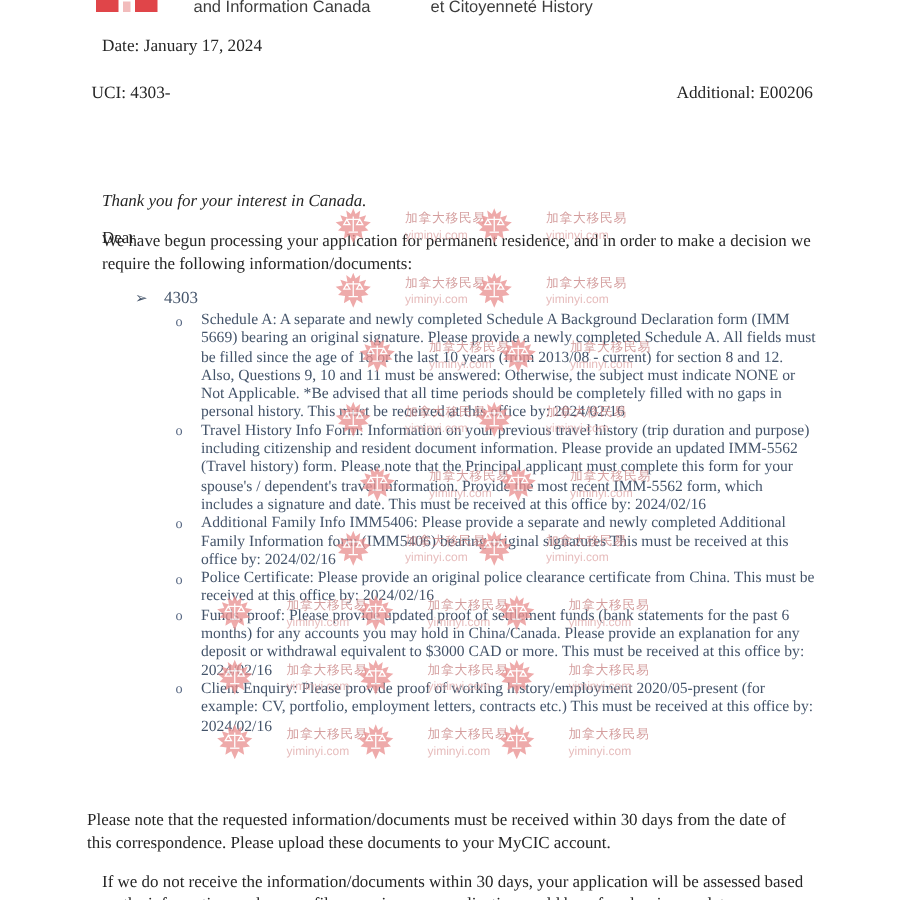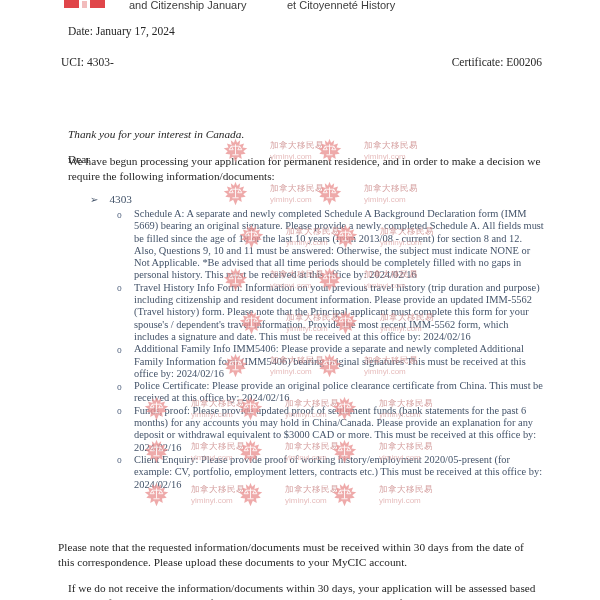--- a/index.html
+++ b/index.html
@@ -57,27 +57,27 @@
   }
 </style>
 </head>
 <body>
 
 <div>
   <div class="flag-bar" style="left:64px;"></div>
   <div class="flag-stem"></div>
   <div class="flag-bar" style="left:90px;"></div>
 </div>
-<div class="abs dept" style="left:129px; top:-1px;">and Citizenship January</div>
+<div class="abs dept" style="left:129px; top:-1px;">and Information Canada</div>
 <div class="abs dept" style="left:287px; top:-1px;">et Citoyenneté History</div>
 
 <div class="abs meta" style="left:68px; top:25px;">Date: January 17, 2024</div>
 <div class="abs uci-row">
   <span class="meta">UCI: 4303-</span>
-  <span class="meta">Certificate: E00206</span>
+  <span class="meta">Additional: E00206</span>
 </div>
 
 <div class="abs para" style="left:68px; top:104px;margin-top:48px;">Dear</div>
 <div class="abs para" style="left:68px; top:127px;font-style:italic;">Thank you for your interest in Canada.</div>
 <div class="abs para" style="left:68px; top:154px; width:476px;">We have begun processing your application for permanent residence, and in order to make a decision we require the following information/documents:</div>
 
 <div class="abs case-line" style="left:90px; top:193px;">
   <span class="arrow">➢</span><span>4303</span>
 </div>
 

